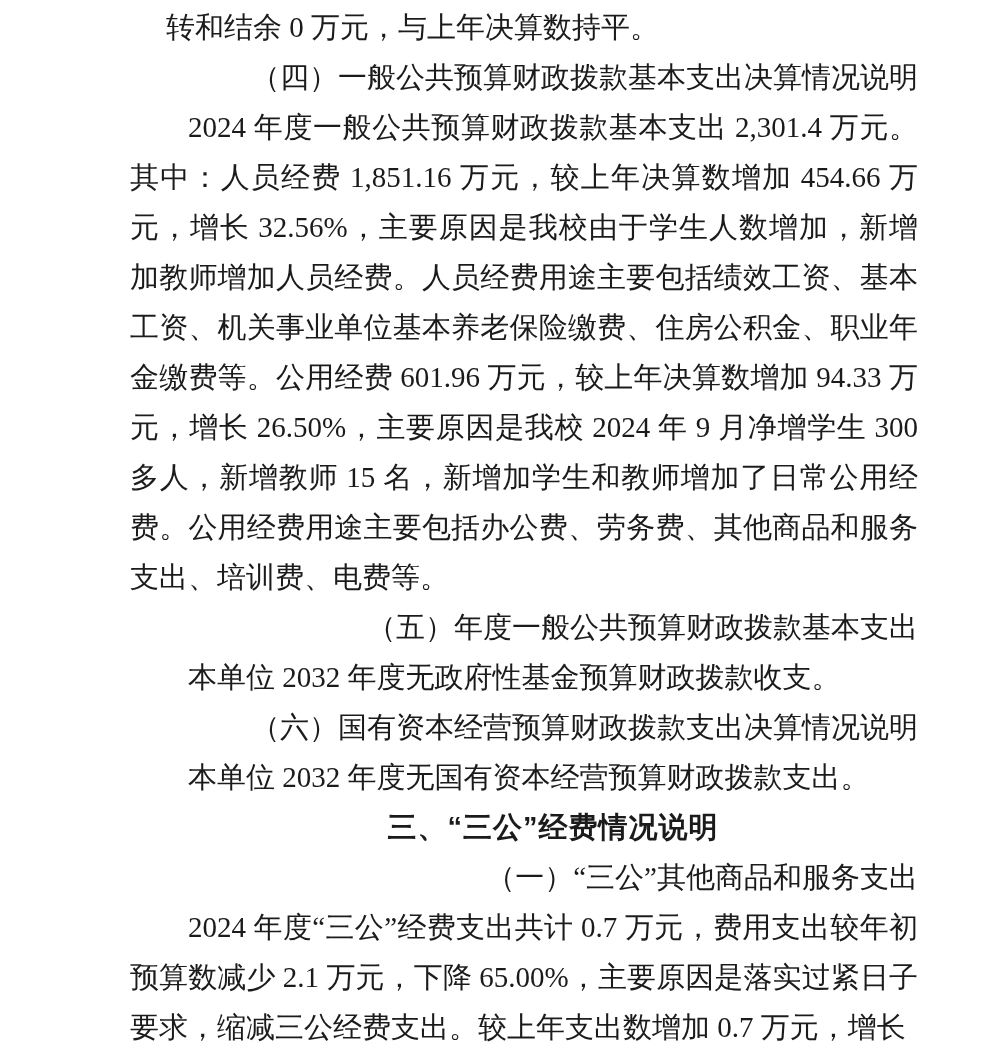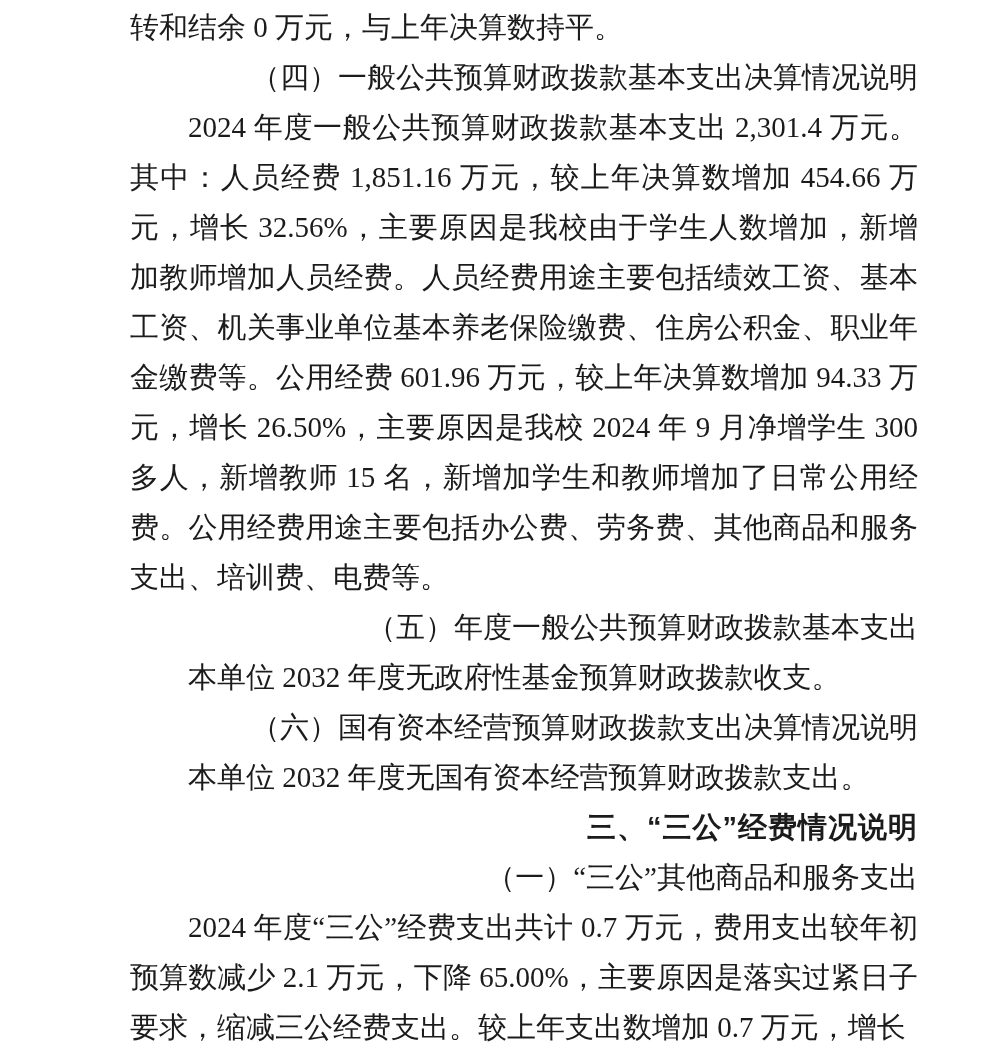--- a/index.html
+++ b/index.html
@@ -25,25 +25,26 @@
     text-align: justify;
     word-break: break-all;
   }
   .para {
     margin: 0;
     padding: 0;
     text-indent: 2em;
   }
   .para.continuation {
     text-indent: 0;
+    margin-left: 36px;
   }
   .para.heading-bold {
     font-family: "Liberation Sans", "DejaVu Sans", sans-serif;
     font-weight: bold;
-    text-align: right;
+    text-align: center;
     letter-spacing: 1px;
   }
   .para.subheading {
     text-align: right;
   }
 </style>
 </head>
 <body>
 
 <div class="page">

